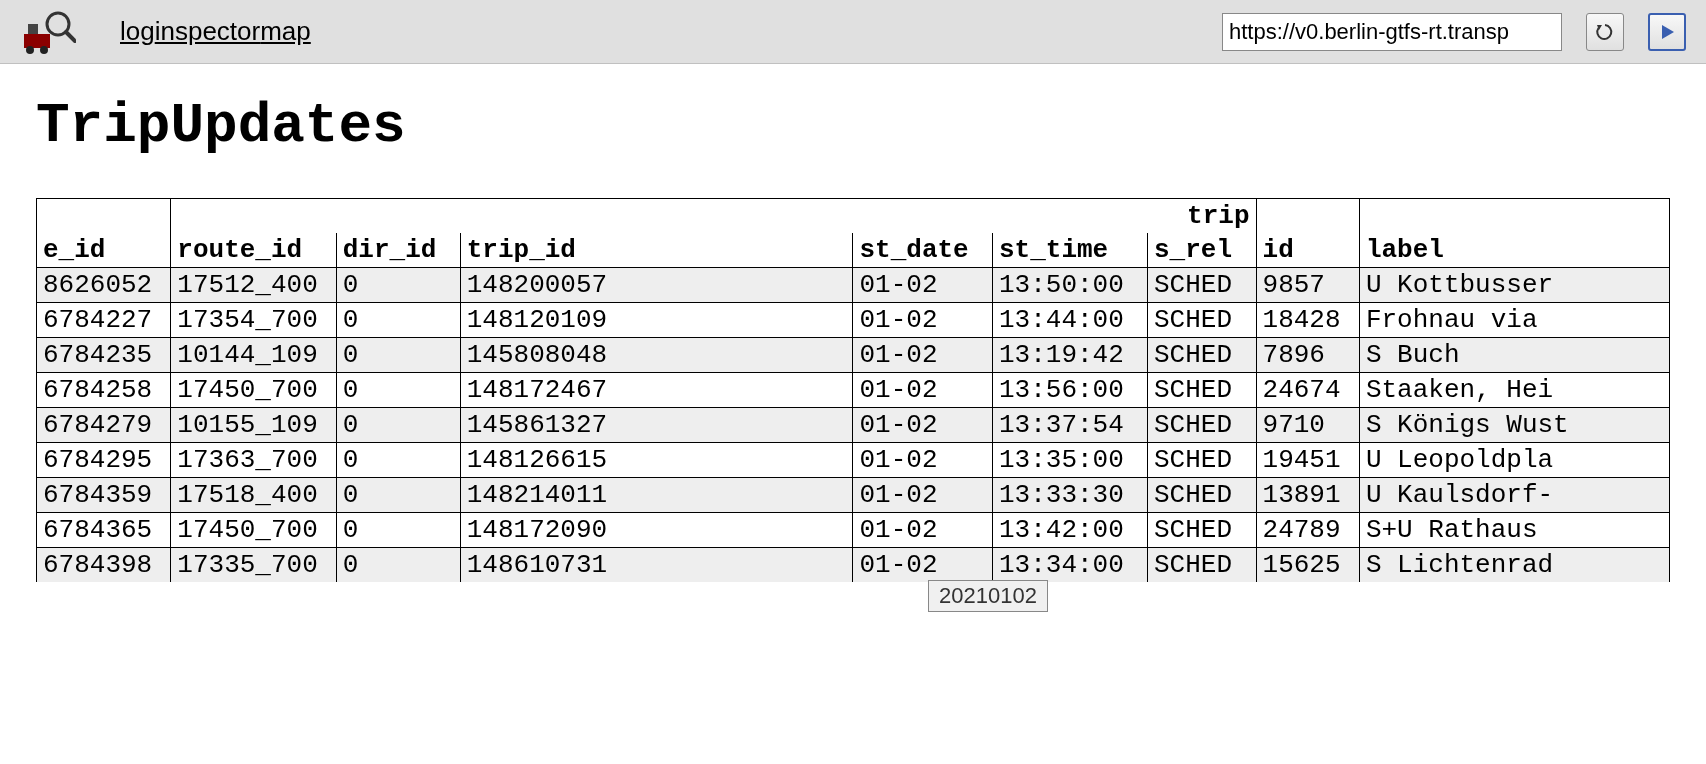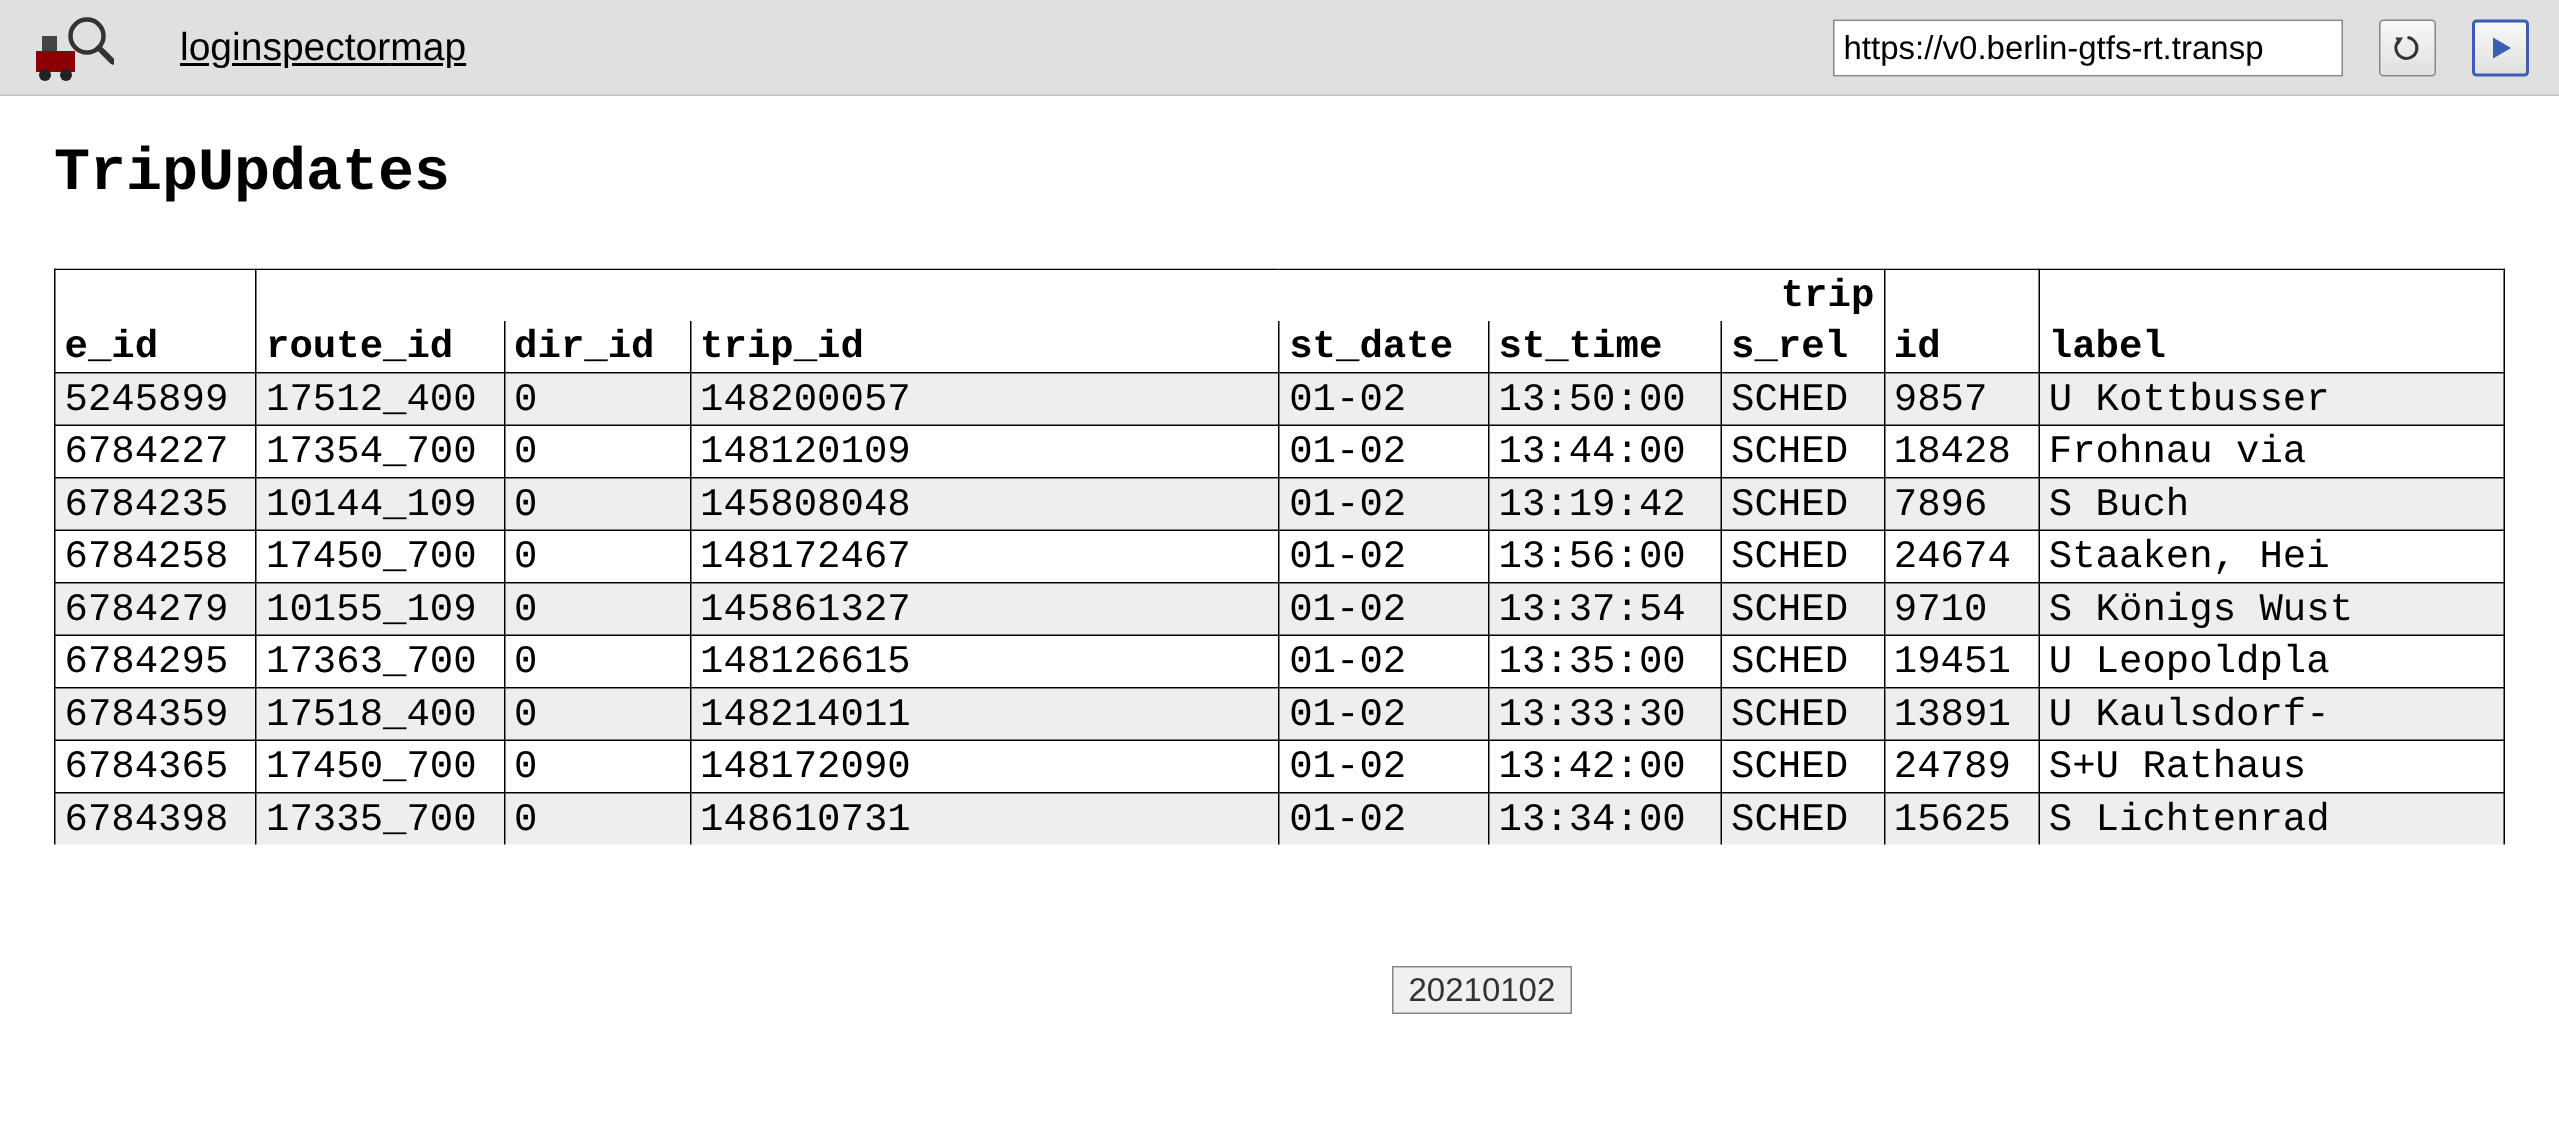--- a/index.html
+++ b/index.html
@@ -63,21 +63,21 @@
       border-radius: 3px;
     }
     .icon-button.play {
       border: 2px solid #3a5fb0;
     }
     .content {
       padding: 30px 36px;
     }
     .page-title {
       font-weight: bold;
-      font-size: 40px;
+      font-size: 56px;
       margin-bottom: 40px;
     }
     table {
       border-collapse: collapse;
       width: 100%;
     }
     th, td {
       border: 1px solid #000;
       padding: 2px 6px;
       text-align: left;
@@ -194,21 +194,21 @@
           <th>trip_id</th>
           <th>st_date</th>
           <th>st_time</th>
           <th>s_rel</th>
           <th>id</th>
           <th>label</th>
         </tr>
       </thead>
       <tbody id="table-body">
       <tr>
-            <td>5245899</td>
+            <td>8626052</td>
             <td>17512_400</td>
             <td>0</td>
             <td>148200057</td>
             <td>01-02</td>
             <td>13:50:00</td>
             <td>SCHED</td>
             <td>9857</td>
             <td>U Kottbusser </td>
           </tr>
           <tr>
@@ -297,13 +297,13 @@
             <td>13:34:00</td>
             <td>SCHED</td>
             <td>15625</td>
             <td>S Lichtenrad</td>
           </tr>
         </tbody>
     </table>
   </div>
 </div>
 
-<div class="tooltip" id="tooltip" style="top: 644px; left: 928px;">20210102</div>
+<div class="tooltip" id="tooltip" style="top: 580px; left: 928px;">20210102</div>
 
 </body></html>

